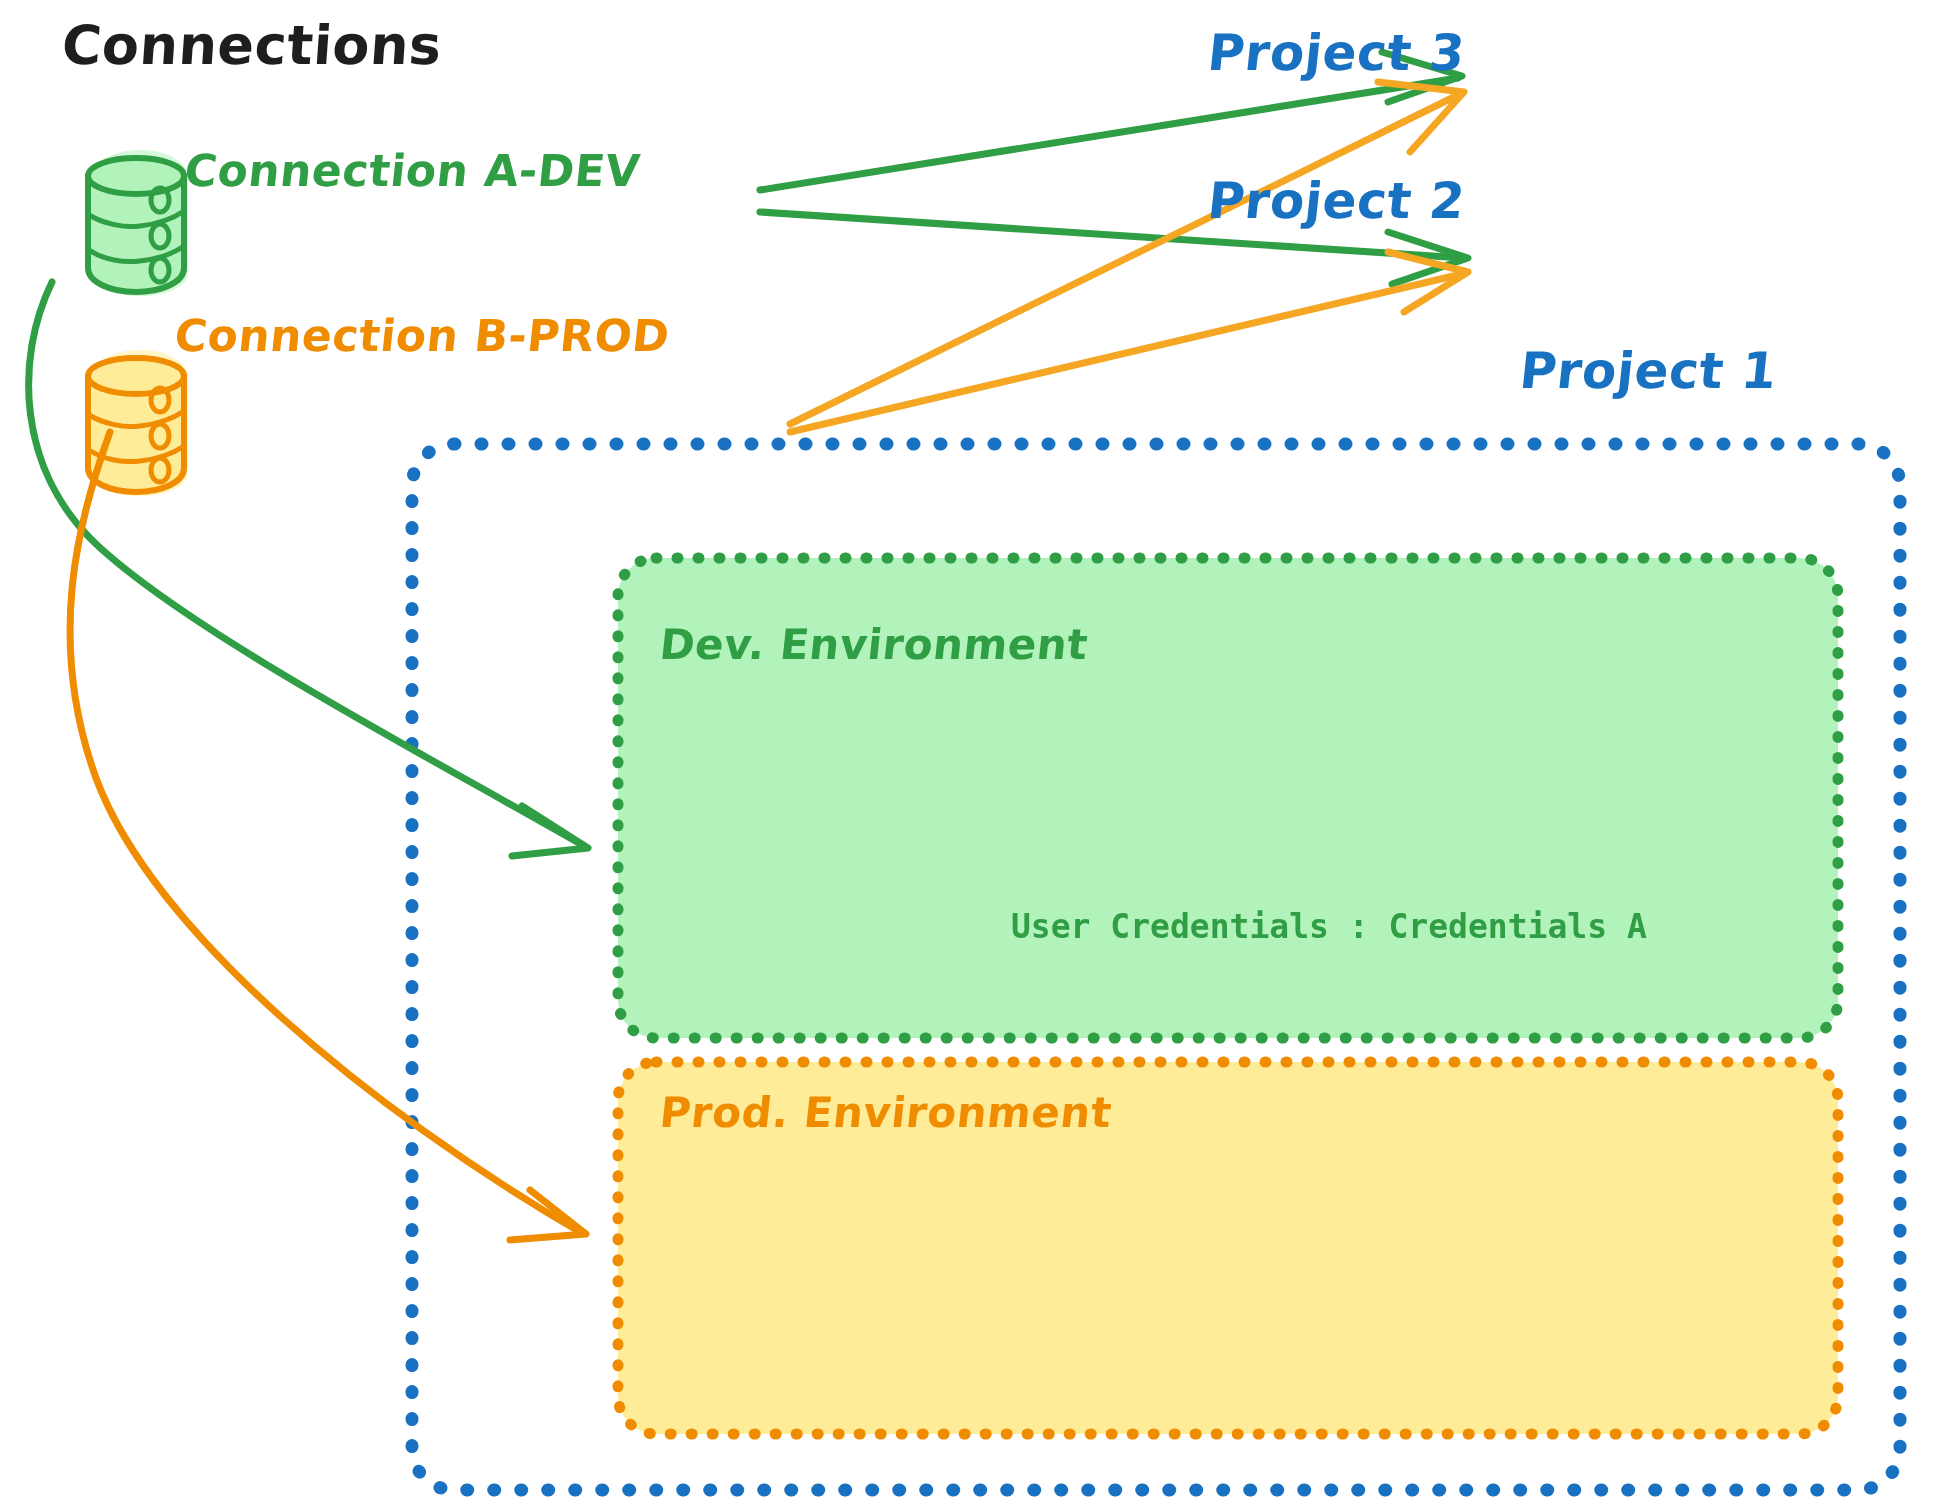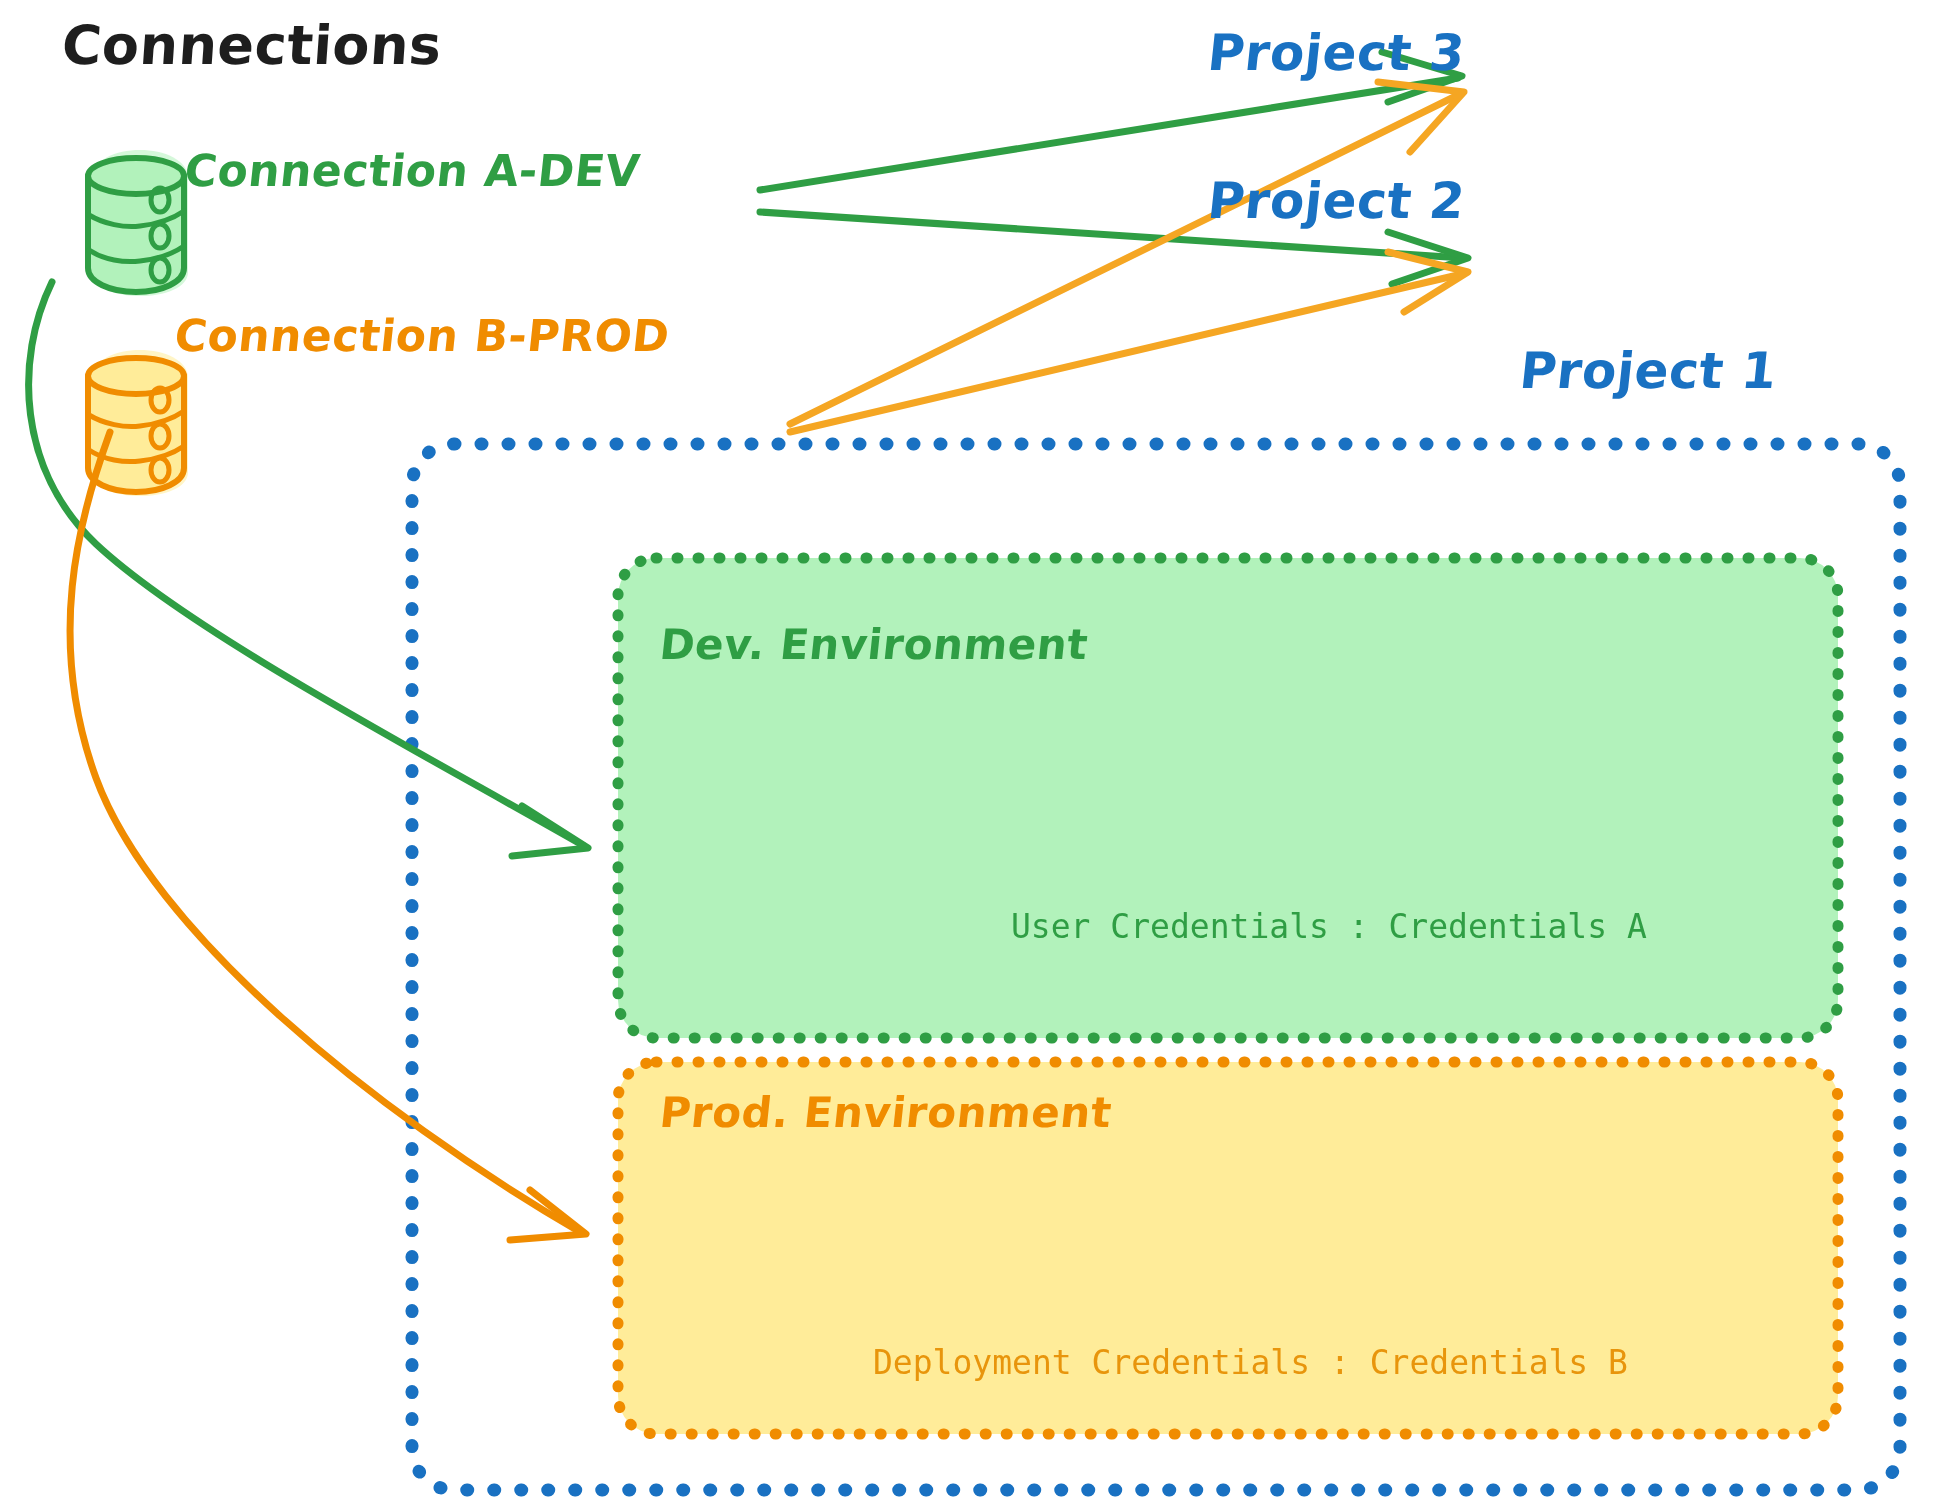--- a/index.html
+++ b/index.html
@@ -29,21 +29,21 @@
     font-family: "DejaVu Sans", sans-serif;
   }
   
   .hand {
     font-family: "DejaVu Sans", sans-serif;
     font-weight: 700;
     letter-spacing: 0.5px;
   }
   .mono {
     font-family: "DejaVu Sans Mono", monospace;
-    font-weight: 400;
+    font-weight: 700;
     letter-spacing: 0px;
   }
   #title-connections {
     left: 62px;
     top: 14px;
     font-size: 54px;
     color: #1e1e1e;
     transform: skewX(-4deg);
   }
   #label-conn-a {
@@ -200,15 +200,14 @@
   <div class="txt hand" id="label-project-2">Project 2</div>
 
   <div class="txt hand" id="label-project-1">Project 1</div>
 
   <div class="txt hand" id="label-dev-env">Dev. Environment</div>
 
   <div class="txt mono" id="label-dev-creds">User Credentials : Credentials A</div>
 
   <div class="txt hand" id="label-prod-env">Prod. Environment</div>
 
-  <div class="txt mono" id="label-prod-creds">Deployment Credentials : Credentials B</div>
 
 </div>
 
 </body></html>

